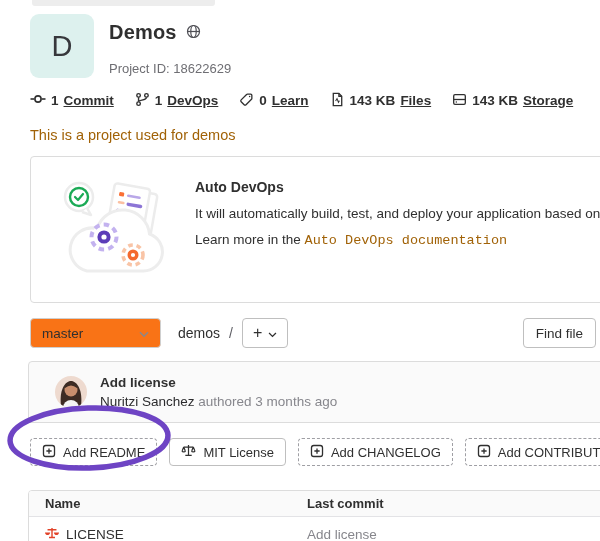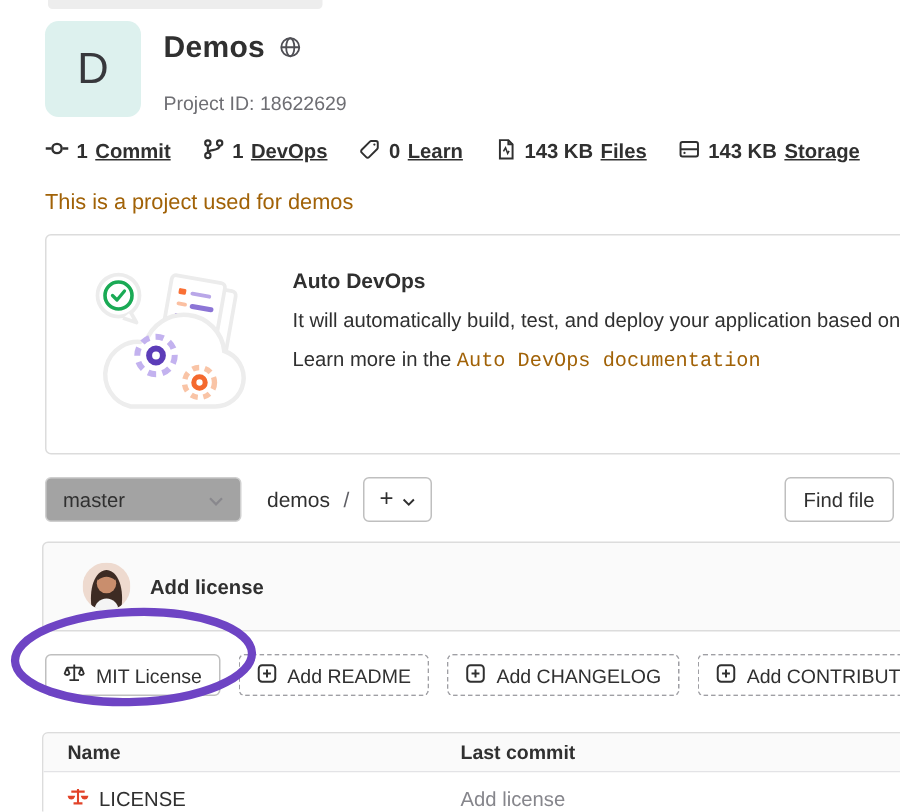--- a/index.html
+++ b/index.html
@@ -56,21 +56,21 @@
     font-size:13.5px; color:#303030; padding:0 12px; height:30px;
     cursor:pointer; white-space:nowrap;
   }
   .devops-btn { margin-top:13px; height:29px; }
 
   
   .controls { display:flex; align-items:center; margin-top:15px; width:566px; }
   .branch-select {
     width:131px; height:30px; border:1px solid #cfcfcf; border-radius:4px;
     display:flex; align-items:center; justify-content:space-between;
-    padding:0 11px; font-size:13.5px; cursor:pointer; background:#a3a3a3;
+    padding:0 11px; font-size:13.5px; cursor:pointer; background:#f97316;
   }
   .crumb-project { margin-left:17px; font-size:14px; }
   .crumb-sep { margin:0 9px; color:#5e5e64; }
   .plus-btn { height:30px; padding:0 10px; gap:6px; }
   .plus-glyph { font-size:16px; font-weight:400; line-height:1; }
   .controls-spacer { flex:1; }
   .ctl-btn { height:30px; margin-left:9px; }
 
   
   .commit-box {
@@ -259,42 +259,46 @@
       <svg width="32" height="32" viewBox="0 0 32 32">
         <rect width="32" height="32" fill="#eedacf"></rect>
         <path d="M6 30 C4 14 10 5 16 5 C22 5 28 14 26 30 Z" fill="#3d2b23"></path>
         <circle cx="16" cy="14" r="6.5" fill="#c98e6d"></circle>
         <path d="M8 32 a8 8 0 0 1 16 0 z" fill="#f4f4f4"></path>
         <path d="M10 12 q6 -5 12 0 l0 -3 q-6 -4 -12 0 z" fill="#3d2b23"></path>
       </svg>
     </div>
     <div>
       <div class="commit-title">Add license</div>
+      <div class="commit-meta">
+        <span class="commit-author">Nuritzi Sanchez</span>
+        <span class="commit-when">authored 3 months ago</span>
+      </div>
     </div>
   </div>
 
   <div class="suggest-row">
+    <button class="btn suggest-btn dashed">
+      <span>
+        <svg width="14" height="14" viewBox="0 0 16 16" fill="none" stroke="#303030" stroke-width="1.5">
+          <rect x="1.7" y="1.7" width="12.6" height="12.6" rx="2.6"></rect>
+            <path d="M8 5 v6 M5 8 h6"></path>
+        </svg>
+      </span>
+      <span>Add README</span>
+    </button>
     <button class="btn suggest-btn">
       <span>
         <svg width="15" height="15" viewBox="0 0 16 16" fill="none" stroke="#303030" stroke-width="1.3">
           <path d="M8 2.2 V12.8 M4.6 13.2 h6.8 M2.9 4.3 h10.2"></path>
           <path d="M2.9 4.3 L1.3 8.2 M2.9 4.3 L4.5 8.2 M13.1 4.3 L11.5 8.2 M13.1 4.3 L14.7 8.2"></path>
           <path d="M1 8.2 a2 2 0 0 0 3.8 0 M11.2 8.2 a2 2 0 0 0 3.8 0"></path>
         </svg>
       </span>
       <span>MIT License</span>
-    </button>
-    <button class="btn suggest-btn dashed">
-      <span>
-        <svg width="14" height="14" viewBox="0 0 16 16" fill="none" stroke="#303030" stroke-width="1.5">
-          <rect x="1.7" y="1.7" width="12.6" height="12.6" rx="2.6"></rect>
-            <path d="M8 5 v6 M5 8 h6"></path>
-        </svg>
-      </span>
-      <span>Add README</span>
     </button>
     <button class="btn suggest-btn dashed">
       <span>
         <svg width="14" height="14" viewBox="0 0 16 16" fill="none" stroke="#303030" stroke-width="1.5">
           <rect x="1.7" y="1.7" width="12.6" height="12.6" rx="2.6"></rect>
             <path d="M8 5 v6 M5 8 h6"></path>
         </svg>
       </span>
       <span>Add CHANGELOG</span>
     </button>

